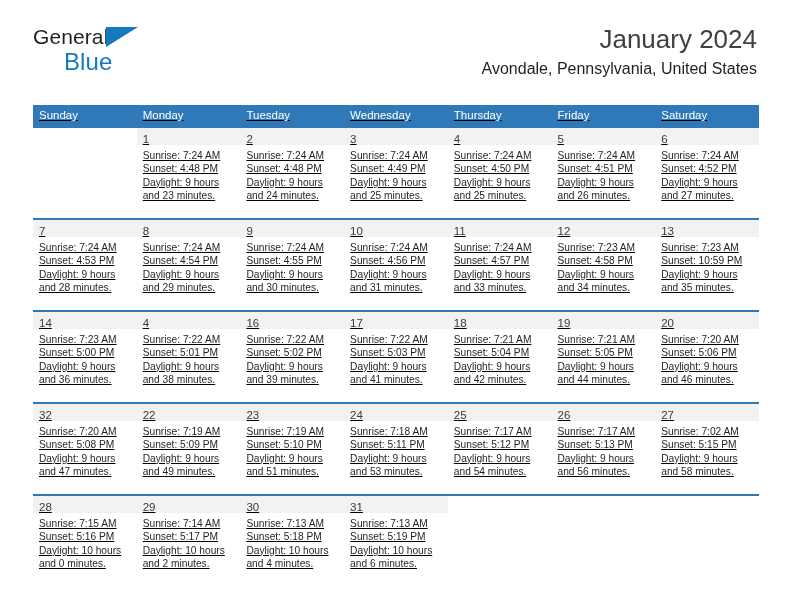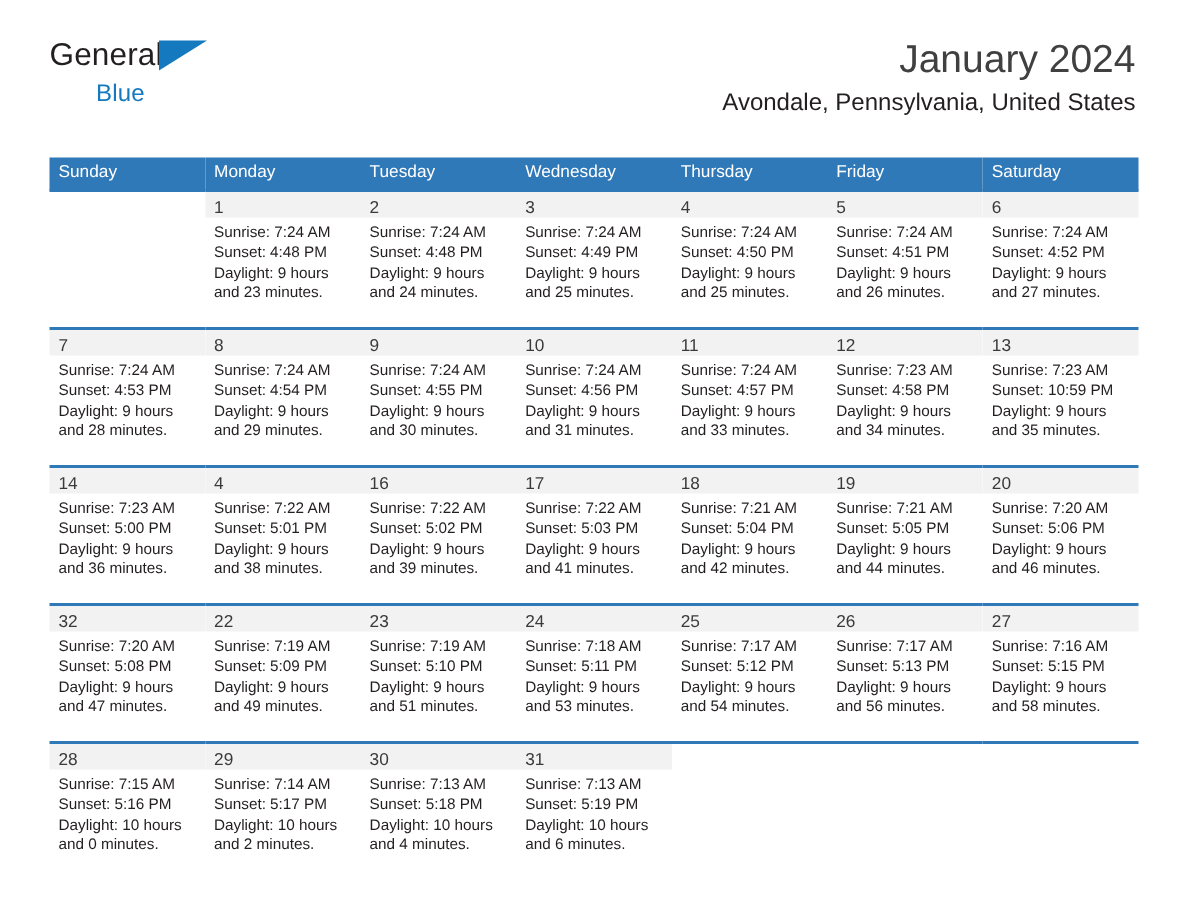--- a/index.html
+++ b/index.html
@@ -42,21 +42,21 @@
     line-height: 22px;
     display: inline-block;
   }
   .logo-tri {
     display: inline-block;
     vertical-align: top;
     margin-left: -2px;
   }
   .logo-blue {
     display: block;
-    font-size: 16px;
+    font-size: 24px;
     color: #1579c0;
     line-height: 22px;
     margin-top: -1px;
     margin-left: 31px;
     letter-spacing: 0.1px;
   }
   .title-wrap {
     position: absolute;
     right: 35px;
     top: 22px;
@@ -78,20 +78,21 @@
   }
 
   
   .cal {
     position: absolute;
     left: 33px;
     top: 105px;
     width: 726px;
     border-collapse: collapse;
     table-layout: fixed;
+    text-decoration: underline;
   }
   .cal th {
     background: #3079b8;
     color: #ffffff;
     font-size: 11.5px;
     font-weight: normal;
     text-align: left;
     padding: 4px 0 5px 6px;
     height: 11px;
     line-height: 12px;
@@ -404,21 +405,21 @@
             <div class="cellbody">
               <div>Sunrise: 7:17 AM</div>
               <div>Sunset: 5:13 PM</div>
               <div>Daylight: 9 hours</div>
               <div>and 56 minutes.</div>
             </div>
           </td>
           <td class="">
             <div class="daynum-band"><span class="daynum">27</span></div>
             <div class="cellbody">
-              <div>Sunrise: 7:16 AM</div>
+              <div>Sunrise: 7:02 AM</div>
               <div>Sunset: 5:15 PM</div>
               <div>Daylight: 9 hours</div>
               <div>and 58 minutes.</div>
             </div>
           </td>
         </tr>
         <tr class="week">
           <td class="">
             <div class="daynum-band"><span class="daynum">28</span></div>
             <div class="cellbody">

